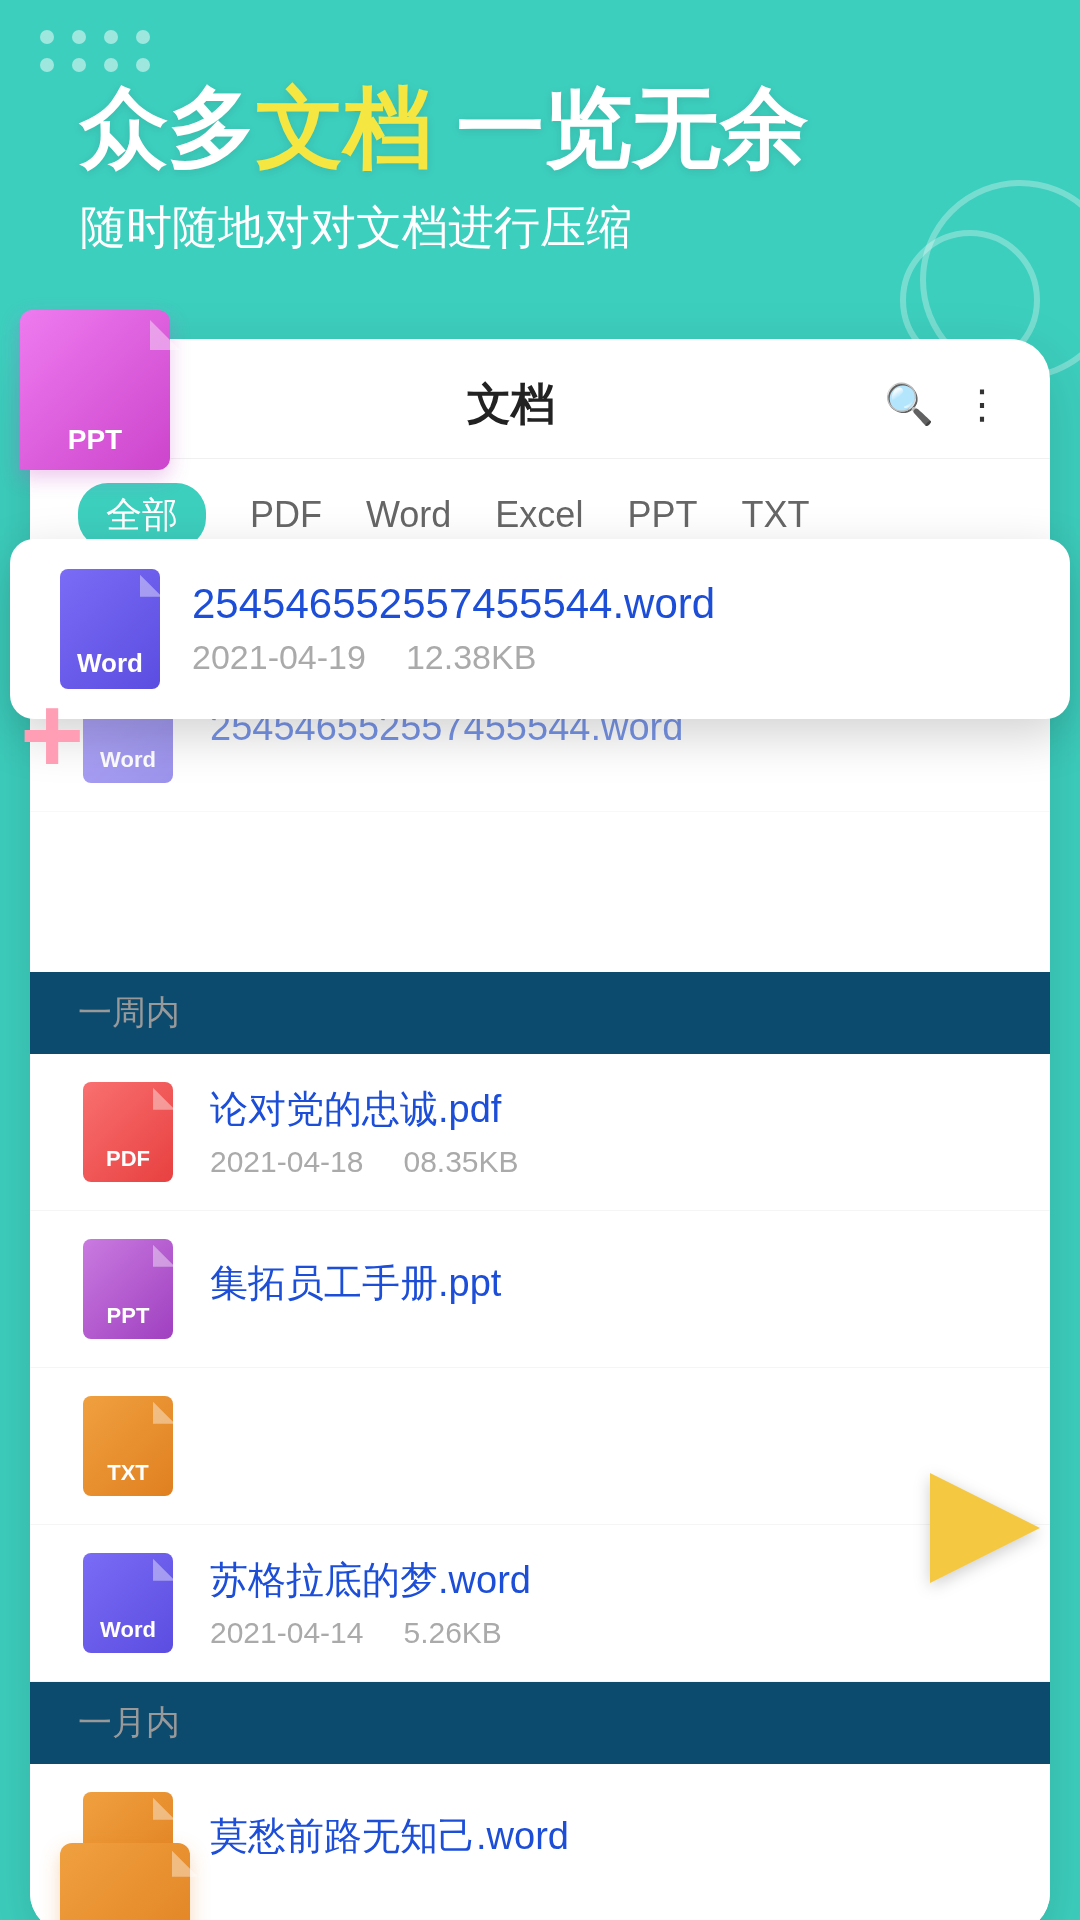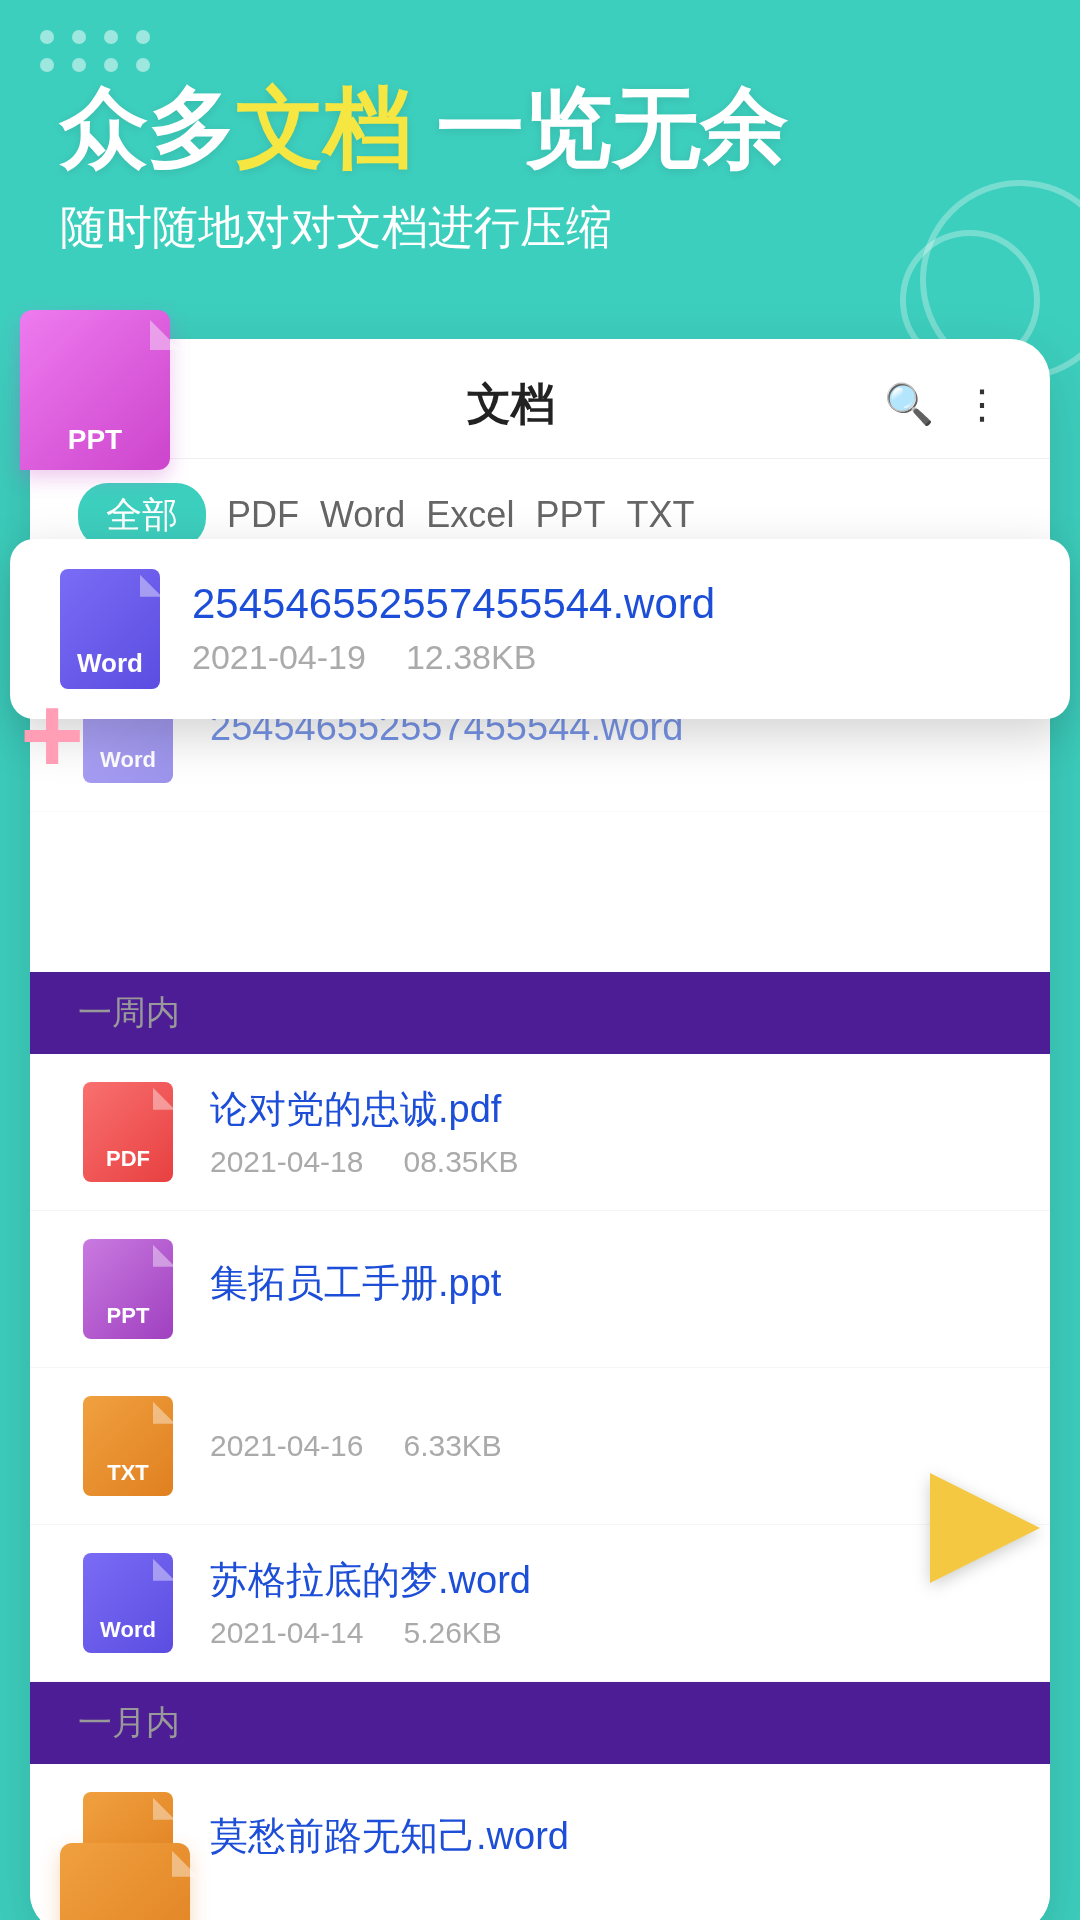--- a/index.html
+++ b/index.html
@@ -9,21 +9,21 @@
       min-height: 1920px;
       background: #3dcfbe;
       font-family: -apple-system, 'PingFang SC', 'Microsoft YaHei', sans-serif;
       overflow-x: hidden;
       position: relative;
     }
 
     
     .top-section {
       position: relative;
-      padding: 80px 60px 40px 60px;
+      padding: 80px 60px 40px 80px;
       z-index: 1;
     }
 
     .main-title {
       font-size: 88px;
       font-weight: 900;
       color: white;
       line-height: 1.1;
       margin-bottom: 20px;
       text-shadow: 0 2px 10px rgba(0,0,0,0.1);
@@ -87,21 +87,21 @@
       font-size: 40px;
       color: #333;
       cursor: pointer;
     }
 
     
     .filter-tabs {
       display: flex;
       align-items: center;
       padding: 24px 48px;
-      gap: 21px;
+      gap: 44px;
       border-bottom: 1px solid #f5f5f5;
       overflow: hidden;
     }
 
     .tab-item {
       font-size: 36px;
       color: #666;
       cursor: pointer;
       white-space: nowrap;
     }
@@ -109,21 +109,21 @@
     .tab-item.active {
       background: #3dcfbe;
       color: white;
       padding: 8px 28px;
       border-radius: 30px;
       font-weight: 500;
     }
 
     
     .section-header {
-      background: #4c1d95;
+      background: #0c4a6e;
       padding: 18px 48px;
       font-size: 34px;
       color: #999;
     }
 
     
     .file-item {
       display: flex;
       align-items: center;
       padding: 28px 48px;
@@ -481,24 +481,20 @@
       </div>
     </div>
 
     <div class="file-item">
       <div class="file-icon-wrapper">
         <div class="file-icon file-icon-txt">
           <span class="icon-label">TXT</span>
         </div>
       </div>
       <div class="file-info">
-        <div class="file-meta">
-          <span>2021-04-16</span>
-          <span>6.33KB</span>
-        </div>
       </div>
     </div>
 
     <div class="file-item">
       <div class="file-icon-wrapper">
         <div class="file-icon file-icon-word">
           <span class="icon-label">Word</span>
         </div>
       </div>
       <div class="file-info">

